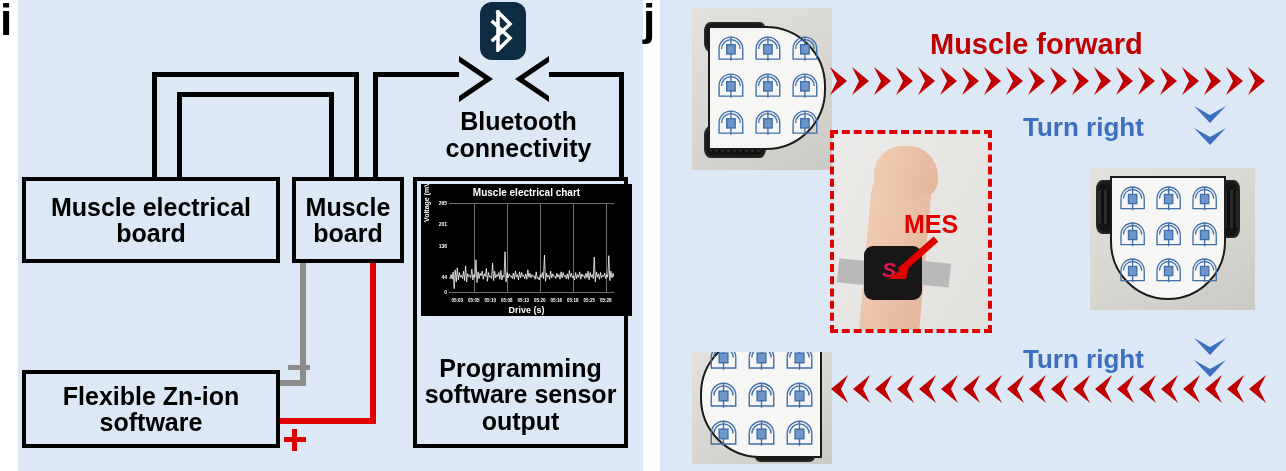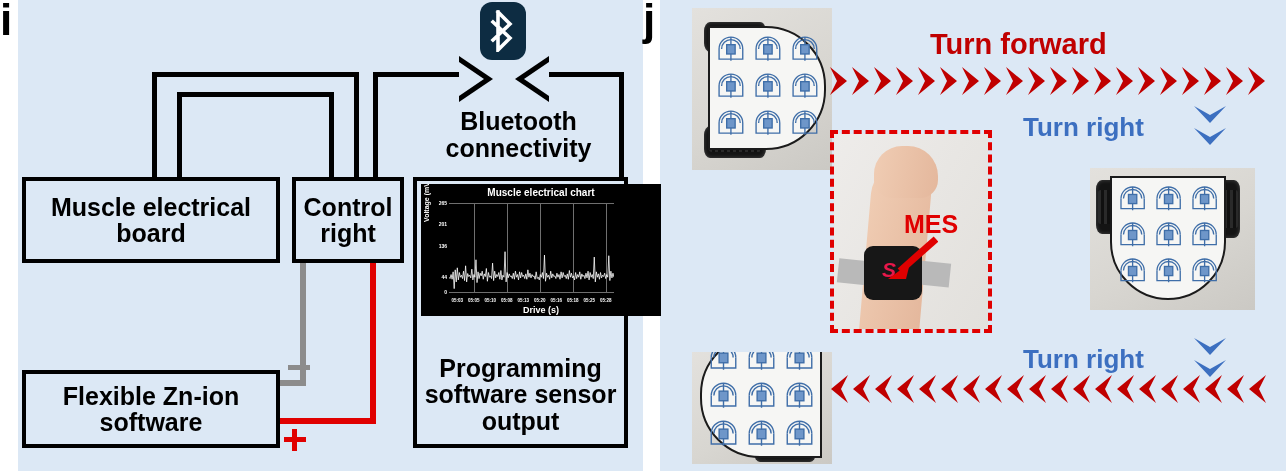--- a/index.html
+++ b/index.html
@@ -45,21 +45,21 @@
   #tri-left::after{content:"";position:absolute;left:-34px;top:-17px;
             border-top:17px solid transparent;border-bottom:17px solid transparent;
             border-left:25px solid #dce8f5;}
   #tri-right{left:515px;top:56px;border-top:23px solid transparent;
             border-bottom:23px solid transparent;border-right:34px solid #000;}
   #tri-right::after{content:"";position:absolute;left:9px;top:-17px;
             border-top:17px solid transparent;border-bottom:17px solid transparent;
             border-right:25px solid #dce8f5;}
 
   
-  #emg-chart{position:absolute;left:421px;top:184px;width:240px;height:132px;
+  #emg-chart{position:absolute;left:421px;top:184px;width:211px;height:132px;
              background:#000;z-index:24;overflow:hidden;}
   #emg-title{position:absolute;top:3px;left:0;width:100%;text-align:center;
              color:#fff;font-size:10px;font-weight:bold;}
   #emg-ylabel{position:absolute;left:2px;top:38px;color:#fff;font-size:7px;
               font-weight:bold;transform:rotate(-90deg);transform-origin:left top;
               white-space:nowrap;}
   #emg-xlabel{position:absolute;bottom:1px;left:0;width:100%;text-align:center;
               color:#fff;font-size:9px;font-weight:bold;}
   #emg-plot{position:absolute;left:28px;top:19px;right:6px;bottom:24px;}
   .ytick{position:absolute;left:-24px;color:#fff;font-size:5px;width:22px;
@@ -133,21 +133,21 @@
 <div class="wire wire-gray" style="left:288px;top:365px;width:22px;height:5px;"></div>
 <div class="wire wire-red" style="left:370px;top:263px;width:6px;height:160px;"></div>
 <div class="wire wire-red" style="left:276px;top:418px;width:100px;height:6px;"></div>
 <div class="wire wire-red" style="left:284px;top:437px;width:22px;height:5px;"></div>
 <div class="wire wire-red" style="left:292px;top:429px;width:5px;height:22px;"></div>
 
 <div class="blk" id="box-sensor">
     <span>Muscle electrical board</span>
   </div>
 <div class="blk" id="box-control">
-    <span>Control right</span>
+    <span>Muscle board</span>
   </div>
 <div class="blk" id="box-battery">
     <span>Flexible Zn-ion software</span>
   </div>
 <div class="blk" id="box-output">
     <span id="output-caption">Programming software sensor output</span>
   </div>
 
 <div class="tri" id="tri-left"></div>
 <div class="tri" id="tri-right"></div>
@@ -470,21 +470,21 @@
   <div id="band" style="left:30px;top:112px;width:58px;height:54px;"></div>
   <div id="band-s" style="left:48px;top:124px;font-size:21px;">S</div>
 </div>
 
 <div id="mes-label" class="cmd-text">MES</div>
 <svg id="mes-arrow" width="54" height="46" viewBox="0 0 54 46">
   <path d="M52 4 L16 36" stroke="#e00000" stroke-width="7" stroke-linecap="butt"></path>
   <path d="M4 44 L26 28 L22 44 Z" fill="#e00000"></path>
 </svg>
 
-<div class="cmd-text" id="drive-forward">Turn forward</div>
+<div class="cmd-text" id="drive-forward">Muscle forward</div>
 <div class="cmd-text" id="turn-right-1">Turn right</div>
 <div class="cmd-text" id="turn-right-2">Turn right</div>
 
 <div class="chev-row" id="chev-forward">
     <svg width="22" height="30" viewBox="0 0 22 30">
       <path d="M2 1 L19 15 L2 29 L9 15 Z" fill="#c00000"></path>
     </svg>
     <svg width="22" height="30" viewBox="0 0 22 30">
       <path d="M2 1 L19 15 L2 29 L9 15 Z" fill="#c00000"></path>
     </svg>

